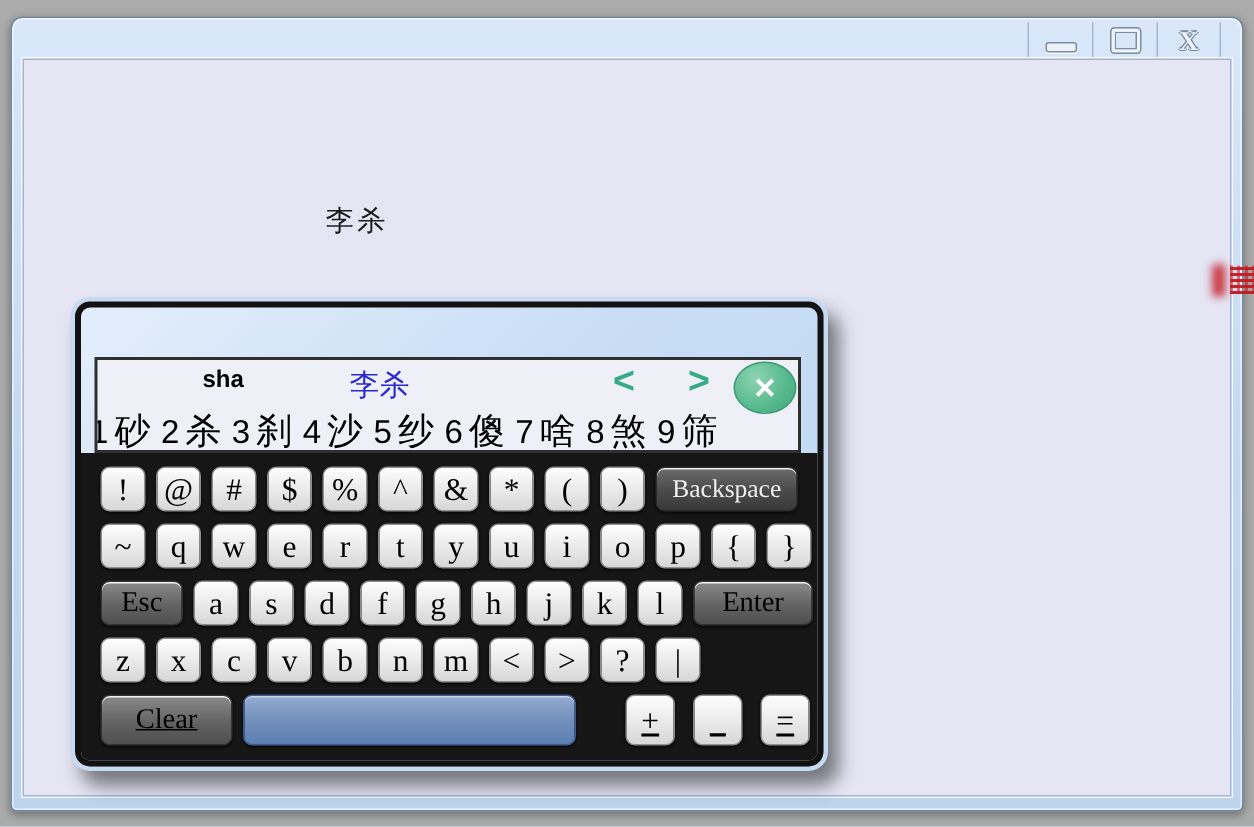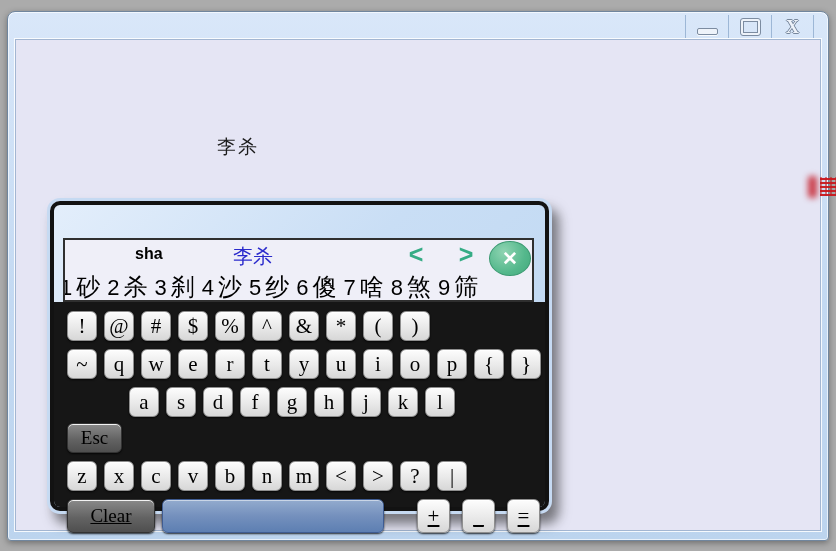--- a/index.html
+++ b/index.html
@@ -213,47 +213,49 @@
           <div class="key">!</div>
           <div class="key">@</div>
           <div class="key">#</div>
           <div class="key">$</div>
           <div class="key">%</div>
           <div class="key">^</div>
           <div class="key">&amp;</div>
           <div class="key">*</div>
           <div class="key">(</div>
           <div class="key">)</div>
+          <div class="key key-backspace" style="width: 95px;">Backspace</div>
         </div>
         <div class="krow krow2">
           <div class="key">~</div>
           <div class="key">q</div>
           <div class="key">w</div>
           <div class="key">e</div>
           <div class="key">r</div>
           <div class="key">t</div>
           <div class="key">y</div>
           <div class="key">u</div>
           <div class="key">i</div>
           <div class="key">o</div>
           <div class="key">p</div>
           <div class="key">{</div>
           <div class="key">}</div>
         </div>
         <div class="krow krow3">
-          <div class="key key-dark" style="width: 55px; margin-top: 36px;">Esc</div>
+          <div class="key key-dark" style="width: 55px;">Esc</div>
           <div class="key">a</div>
           <div class="key">s</div>
           <div class="key">d</div>
           <div class="key">f</div>
           <div class="key">g</div>
           <div class="key">h</div>
           <div class="key">j</div>
           <div class="key">k</div>
           <div class="key">l</div>
+          <div class="key key-dark" style="width: 80px;">Enter</div>
         </div>
         <div class="krow krow4">
           <div class="key">z</div>
           <div class="key">x</div>
           <div class="key">c</div>
           <div class="key">v</div>
           <div class="key">b</div>
           <div class="key">n</div>
           <div class="key">m</div>
           <div class="key">&lt;</div>

